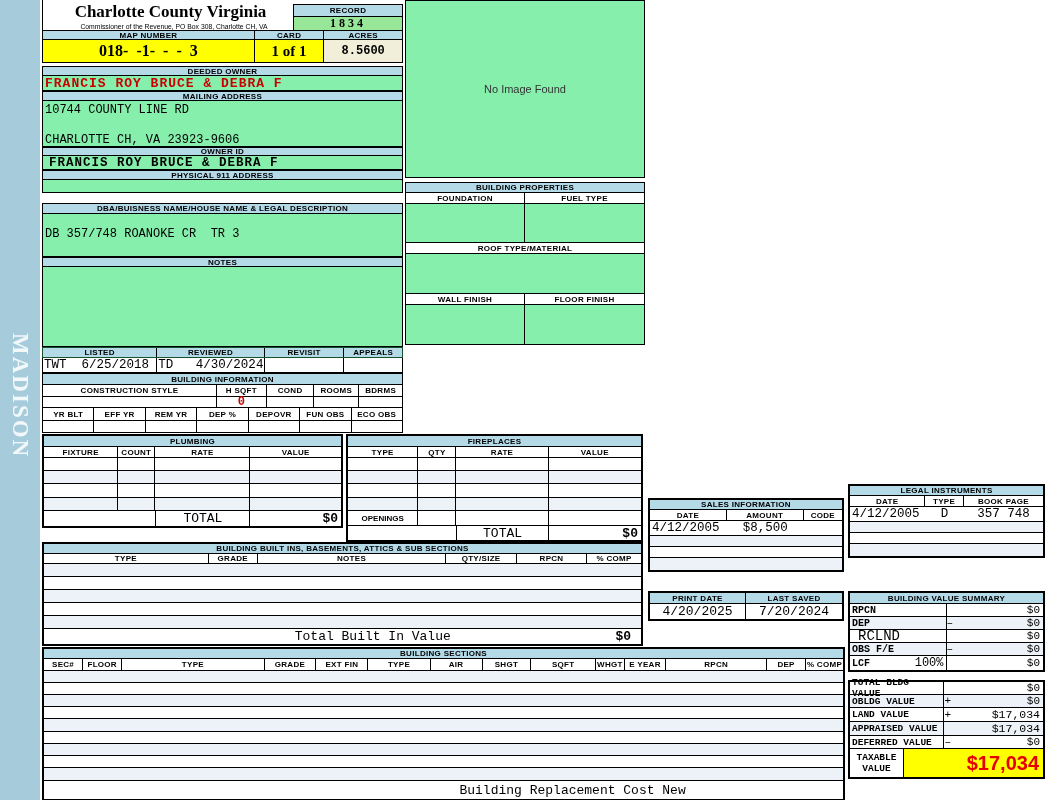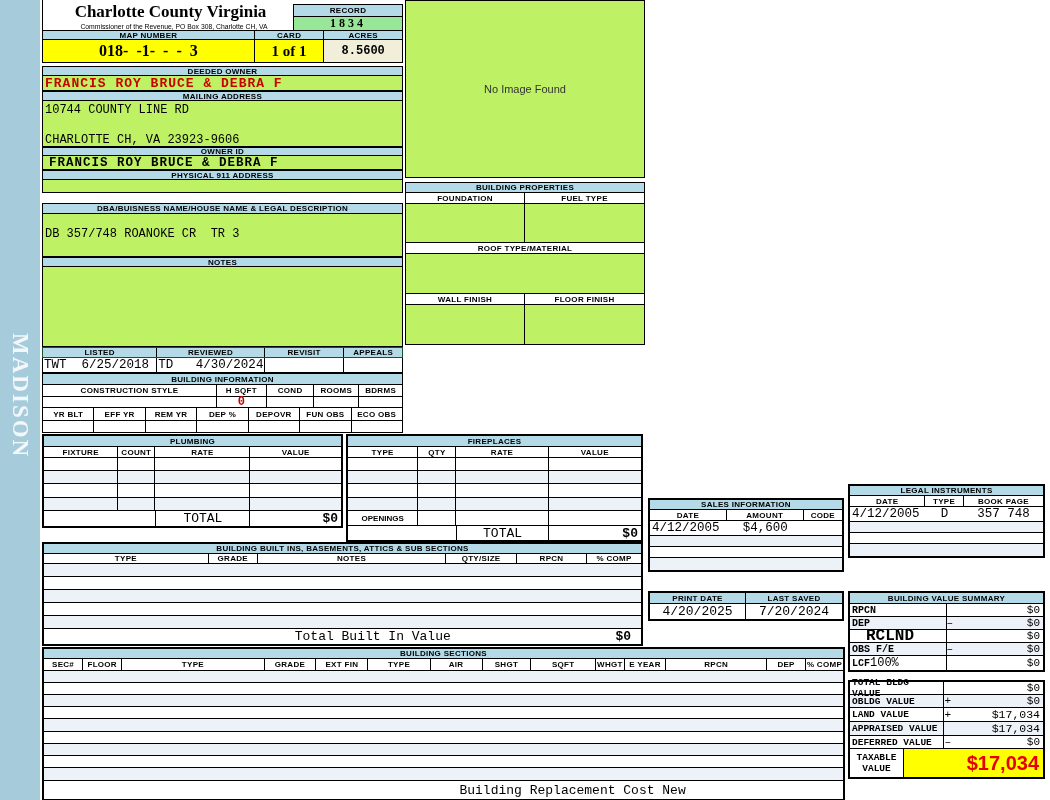--- a/index.html
+++ b/index.html
@@ -12,21 +12,21 @@
   .abs{position:absolute}
   .fr{display:flex}
   .mono{font-family:"Liberation Mono","DejaVu Sans Mono",monospace}
   .hdr{background:var(--hb);border:1px solid #000;font-weight:bold;font-size:8px;
        display:flex;align-items:center;justify-content:center;letter-spacing:.3px}
   .hcell{background:var(--hb);font-weight:bold;font-size:8px;display:flex;align-items:center;
          justify-content:center;border-right:1px solid #000;letter-spacing:.3px}
   .scell{background:#fff;font-weight:bold;font-size:8px;display:flex;align-items:center;
          justify-content:center;border-right:1px solid #000;letter-spacing:.3px}
   .scell:last-child,.hcell:last-child{border-right:none}
-  .box{background:#bef264;border:1px solid #000}
+  .box{background:#86efac;border:1px solid #000}
   .tbl{position:absolute;border:2px solid #000;background:#fff}
   .t{background:var(--st)}
   .w{background:#fff}
   .bb{border-bottom:1px solid #000}
   .br{border-right:1px solid #000}
   .vc{display:flex;align-items:center}
   .pre{white-space:pre}
   .watermark{writing-mode:vertical-rl;font-family:"Liberation Serif",serif;
              font-size:23px;color:rgba(255,255,255,.85);letter-spacing:2px;font-weight:bold}
 </style>
@@ -298,21 +298,21 @@
 
   <div class="tbl" style="left:648px;top:498px;width:196px">
     <div class="hcell bb" style="height:10px;border-right:none">SALES INFORMATION</div>
     <div class="fr bb" style="height:11px">
       <div class="scell" style="width:40%">DATE</div>
       <div class="scell" style="width:40%">AMOUNT</div>
       <div class="scell" style="width:20%">CODE</div>
     </div>
     <div class="fr bb mono" style="height:15px;font-size:12.5px">
       <div class="vc" style="width:40%;padding-left:2px">4/12/2005</div>
-      <div class="vc" style="width:40%;justify-content:center">$4,600</div>
+      <div class="vc" style="width:40%;justify-content:center">$8,500</div>
       <div class="vc" style="width:20%"></div>
     </div>
     <div class="bb t" style="height:11px"></div>
     <div class="bb w" style="height:11px"></div>
     <div class="t" style="height:12px"></div>
   </div>
 
   <div class="tbl" style="left:848px;top:484px;width:197px">
     <div class="hcell bb" style="height:10px;border-right:none">LEGAL INSTRUMENTS</div>
     <div class="fr bb" style="height:11px">
@@ -347,31 +347,31 @@
       <div class="vc br" style="width:50%;font-weight:bold;font-size:10px;padding-left:2px">RPCN</div>
       <div class="vc" style="width:6%;font-size:11px"></div>
       <div class="vc" style="flex:1;justify-content:flex-end;font-size:11px;padding-right:3px">$0</div>
     </div>
     <div class="fr bb mono t" style="height:13px">
       <div class="vc br" style="width:50%;font-weight:bold;font-size:10px;padding-left:2px">DEP</div>
       <div class="vc" style="width:6%;font-size:11px">–</div>
       <div class="vc" style="flex:1;justify-content:flex-end;font-size:11px;padding-right:3px">$0</div>
     </div>
     <div class="fr bb mono w" style="height:13px">
-      <div class="vc br" style="width:50%;font-weight:bold;font-size:16px;padding-left:16px">RCLND</div>
+      <div class="vc br" style="width:50%;font-weight:normal;font-size:14px;padding-left:8px">RCLND</div>
       <div class="vc" style="width:6%;font-size:11px"></div>
       <div class="vc" style="flex:1;justify-content:flex-end;font-size:11px;padding-right:3px">$0</div>
     </div>
     <div class="fr bb mono t" style="height:13px">
       <div class="vc br" style="width:50%;font-weight:bold;font-size:10px;padding-left:2px">OBS F/E</div>
       <div class="vc" style="width:6%;font-size:11px">–</div>
       <div class="vc" style="flex:1;justify-content:flex-end;font-size:11px;padding-right:3px">$0</div>
     </div>
     <div class="fr mono w" style="height:14px">
-      <div class="vc br" style="width:50%;font-weight:bold;font-size:10px;padding-left:2px;">
+      <div class="vc br" style="width:50%;font-weight:bold;font-size:10px;padding-left:2px;justify-content:space-between">
         <span>LCF</span>
         <span style="font-weight:normal;font-size:12px;padding-right:2px">100%</span>
       </div>
       <div class="vc" style="width:6%;font-size:11px"></div>
       <div class="vc" style="flex:1;justify-content:flex-end;font-size:11px;padding-right:3px">$0</div>
     </div>
   </div>
 
   <div class="tbl" style="left:848px;top:680px;width:197px">
     <div class="fr bb mono w" style="height:13px">

